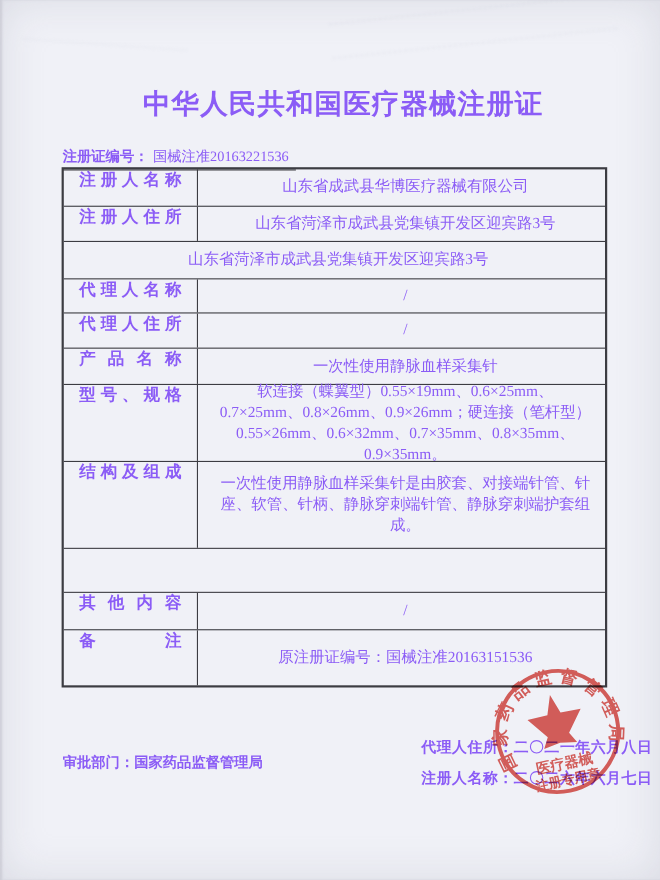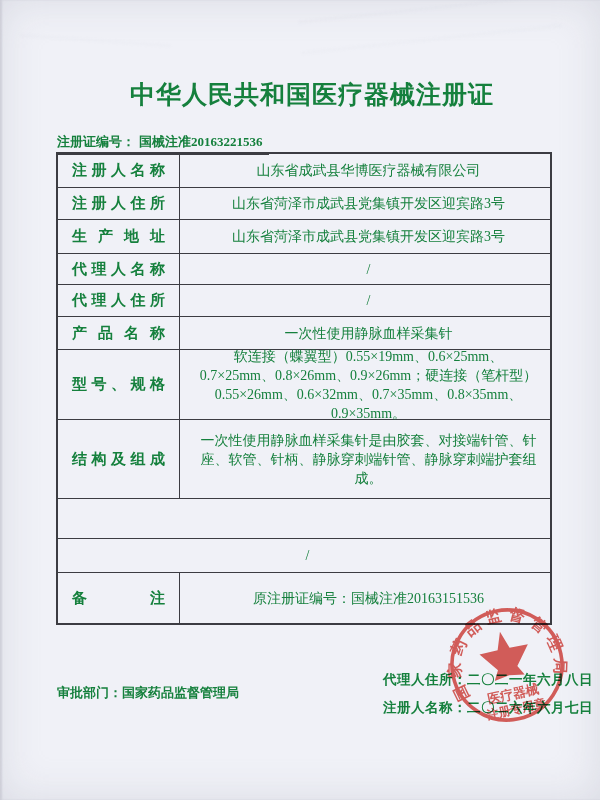--- a/index.html
+++ b/index.html
@@ -5,50 +5,50 @@
   html,body{margin:0;padding:0;}
   body{
     width:600px;height:800px;
     background:#e9e9ef;
     font-family:"Liberation Serif","DejaVu Serif",serif;
   }
   .page{
     position:relative;width:600px;height:800px;overflow:hidden;
     background:#f0f1f7;
     box-shadow:inset 0 0 40px rgba(190,192,205,.45), inset 2px 0 2px rgba(160,160,175,.35);
-    color:#15803d;
+    color:#8b5cf6;
   }
   
   .bleed{position:absolute;color:#aeb2c2;opacity:.45;filter:blur(1.5px);font-size:10px;letter-spacing:2px;transform:rotate(-7deg);user-select:none;}
   .bleed.b1{top:8px;left:300px;width:260px;height:30px;border-top:1px dashed #c3c6d4;border-bottom:1px dashed #cdd0dc;transform:rotate(-6deg);}
   .bleed.b2{top:40px;left:20px;width:150px;height:10px;border-top:1px dotted #c8cbd8;transform:rotate(4deg);}
 
   .title{
     position:absolute;top:78px;left:0;width:600px;
     text-align:center;font-size:25px;font-weight:bold;letter-spacing:1px;
     transform:translateX(12px);
   }
   .cert-line{
     position:absolute;top:133px;left:57px;
     font-size:13px;font-weight:bold;
     border-bottom:1.5px solid #3c3c42;padding-bottom:3px;padding-right:6px;
   }
-  .cert-line .num{font-weight:bold;margin-left:4px;font-family:"Liberation Serif","DejaVu Serif",serif;}
+  .cert-line .num{font-weight:normal;margin-left:4px;font-family:"Liberation Serif","DejaVu Serif",serif;}
 
   .cert-table{
     position:absolute;left:56px;top:152px;width:492px;
     border:2px solid #3c3c42;
     background:transparent;
   }
   .row{display:flex;align-items:center;box-sizing:border-box;}
   .row + .row{border-top:1.5px solid #3c3c42;}
   .label-cell{
     width:122px;box-sizing:border-box;flex:0 0 122px;align-self:stretch;
     border-right:1.5px solid #3c3c42;
-    display:flex;align-items:center;
+    display:flex;
     font-weight:bold;font-size:15px;
   }
   .label-cell > span{
     display:block;width:100%;padding:0 14px;
     text-align:justify;text-align-last:justify;
   }
   .value-cell{
     flex:1;padding:4px 10px 4px 17px;
     font-size:14px;line-height:19px;text-align:center;
   }
@@ -87,23 +87,20 @@
         </div>
       <div class="value-cell">山东省成武县华博医疗器械有限公司</div>
     </div>
     <div class="row h32">
       <div class="label-cell">
           <span>注册人住所</span>
         </div>
       <div class="value-cell">山东省菏泽市成武县党集镇开发区迎宾路3号</div>
     </div>
     <div class="row h34">
-      <div class="label-cell">
-          <span>生产地址</span>
-        </div>
       <div class="value-cell">山东省菏泽市成武县党集镇开发区迎宾路3号</div>
     </div>
     <div class="row h31">
       <div class="label-cell">
           <span>代理人名称</span>
         </div>
       <div class="value-cell">/</div>
     </div>
     <div class="row h32">
       <div class="label-cell">
@@ -125,20 +122,23 @@
     </div>
     <div class="row h79">
       <div class="label-cell">
           <span>结构及组成</span>
         </div>
       <div class="value-cell">一次性使用静脉血样采集针是由胶套、对接端针管、针座、软管、针柄、静脉穿刺端针管、静脉穿刺端护套组成。</div>
     </div>
     <div class="row h40">
     </div>
     <div class="row h34">
+      <div class="label-cell">
+          <span>其他内容</span>
+        </div>
       <div class="value-cell">/</div>
     </div>
     <div class="row h51">
       <div class="label-cell">
           <span>备注</span>
         </div>
       <div class="value-cell">原注册证编号：国械注准20163151536</div>
     </div>
   </div>
 

